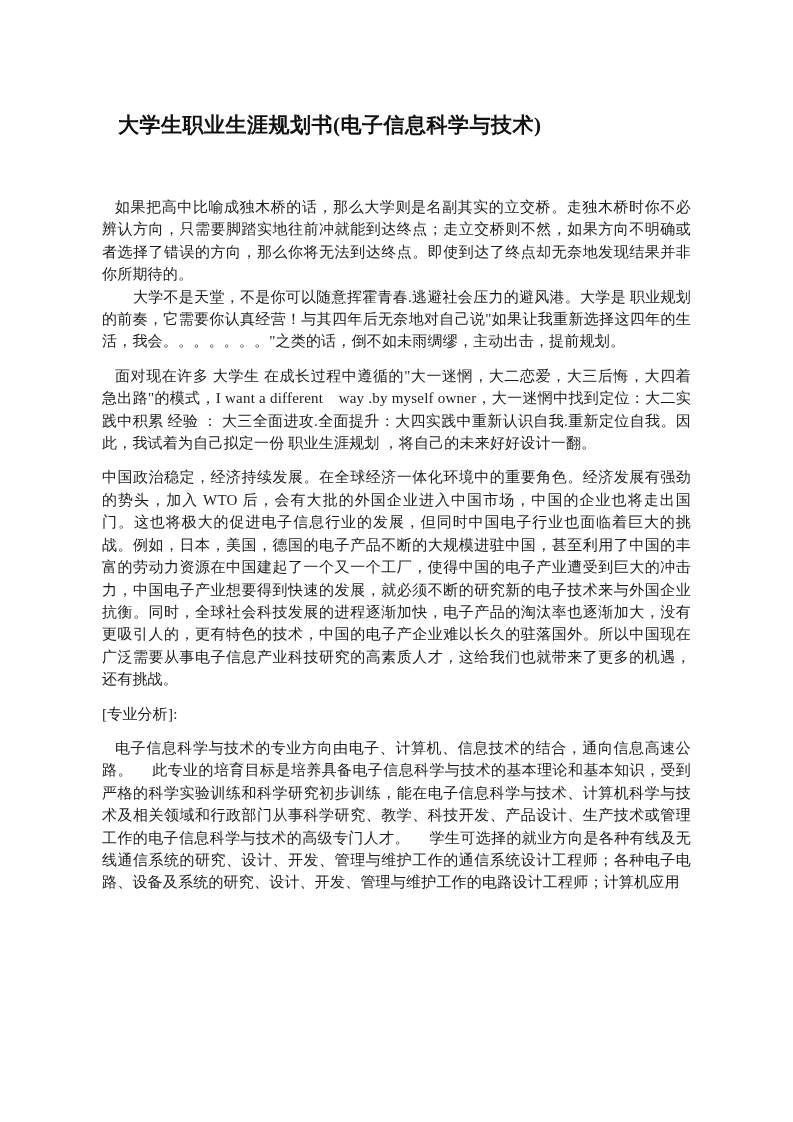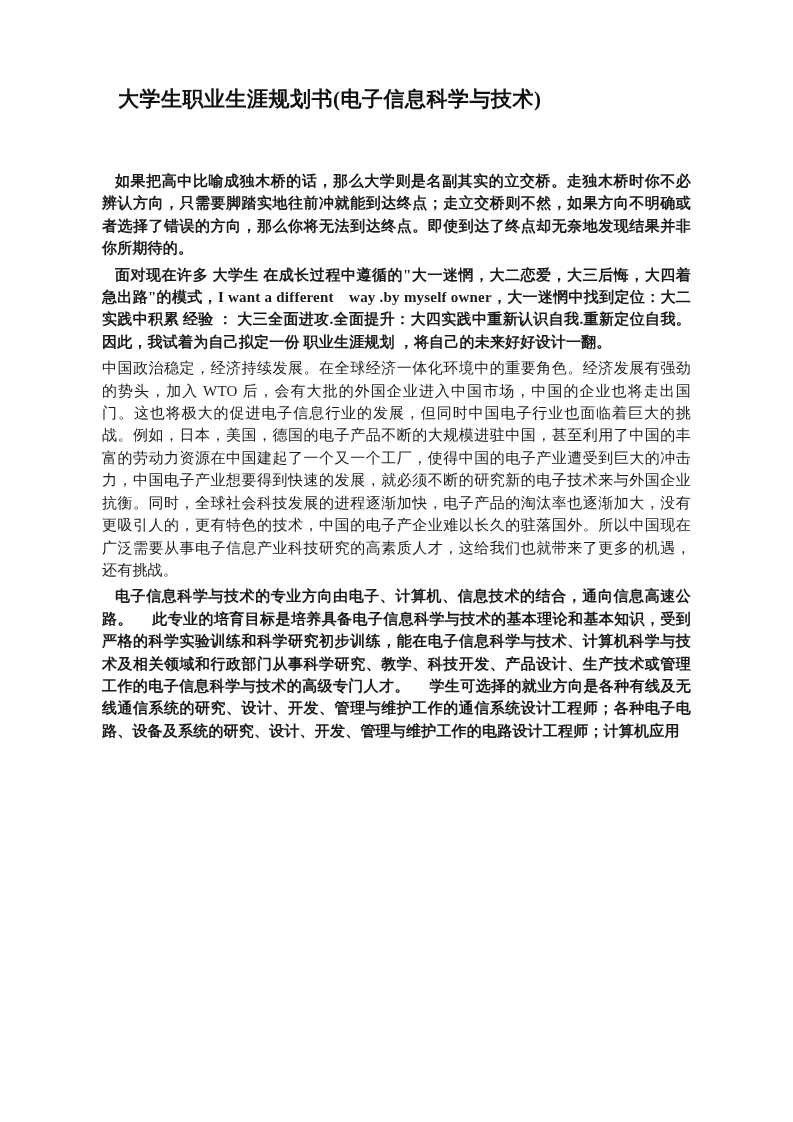--- a/index.html
+++ b/index.html
@@ -12,57 +12,59 @@
     width: 793px;
     height: 1122px;
     background: #ffffff;
     overflow: hidden;
     font-family: "Liberation Serif", "DejaVu Serif", serif;
     color: #1c1c1c;
   }
   .content {
     position: absolute;
     left: 102px;
-    top: 84px;
+    top: 110px;
     width: 589px;
   }
   .doc-title {
     margin: 0 0 56px 16px;
     font-size: 21px;
     line-height: 30px;
     font-weight: bold;
     color: #111111;
     letter-spacing: 0.5px;
   }
   p.para {
     margin: 0;
     font-size: 15px;
     line-height: 22.4px;
     text-align: justify;
     letter-spacing: 0.2px;
     word-break: break-all;
   }
-  p.para.gap { margin-top: 4px; }
-  .indent1 { text-indent: 13px; font-weight: bold; }
+  p.para.gap { margin-top: 12px; }
+  .indent1 { text-indent: 13px; }
   .indent2 { text-indent: 31px; }
 </style>
 </head>
 <body>
 
 <div class="page">
   <div class="content">
 
     <h1 class="doc-title">大学生职业生涯规划书(电子信息科学与技术)</h1>
 
     <p class="para indent1">如果把高中比喻成独木桥的话，那么大学则是名副其实的立交桥。走独木桥时你不必辨认方向，只需要脚踏实地往前冲就能到达终点；走立交桥则不然，如果方向不明确或者选择了错误的方向，那么你将无法到达终点。即使到达了终点却无奈地发现结果并非你所期待的。</p>
 
+    <p class="para indent2">大学不是天堂，不是你可以随意挥霍青春.逃避社会压力的避风港。大学是 职业规划 的前奏，它需要你认真经营！与其四年后无奈地对自己说"如果让我重新选择这四年的生活，我会。。。。。。。"之类的话，倒不如未雨绸缪，主动出击，提前规划。</p>
 
     <p class="para indent1 gap">面对现在许多 大学生 在成长过程中遵循的"大一迷惘，大二恋爱，大三后悔，大四着急出路"的模式，I want a different　way .by myself owner，大一迷惘中找到定位：大二实践中积累 经验 ： 大三全面进攻.全面提升：大四实践中重新认识自我.重新定位自我。因此，我试着为自己拟定一份 职业生涯规划 ，将自己的未来好好设计一翻。</p>
 
 
 
     <p class="para gap">中国政治稳定，经济持续发展。在全球经济一体化环境中的重要角色。经济发展有强劲的势头，加入 WTO 后，会有大批的外国企业进入中国市场，中国的企业也将走出国门。这也将极大的促进电子信息行业的发展，但同时中国电子行业也面临着巨大的挑战。例如，日本，美国，德国的电子产品不断的大规模进驻中国，甚至利用了中国的丰富的劳动力资源在中国建起了一个又一个工厂，使得中国的电子产业遭受到巨大的冲击力，中国电子产业想要得到快速的发展，就必须不断的研究新的电子技术来与外国企业抗衡。同时，全球社会科技发展的进程逐渐加快，电子产品的淘汰率也逐渐加大，没有更吸引人的，更有特色的技术，中国的电子产企业难以长久的驻落国外。所以中国现在广泛需要从事电子信息产业科技研究的高素质人才，这给我们也就带来了更多的机遇，还有挑战。</p>
 
+    <p class="para gap">[专业分析]:</p>
 
     <p class="para indent1 gap">电子信息科学与技术的专业方向由电子、计算机、信息技术的结合，通向信息高速公路。　 此专业的培育目标是培养具备电子信息科学与技术的基本理论和基本知识，受到严格的科学实验训练和科学研究初步训练，能在电子信息科学与技术、计算机科学与技术及相关领域和行政部门从事科学研究、教学、科技开发、产品设计、生产技术或管理工作的电子信息科学与技术的高级专门人才。　 学生可选择的就业方向是各种有线及无线通信系统的研究、设计、开发、管理与维护工作的通信系统设计工程师；各种电子电路、设备及系统的研究、设计、开发、管理与维护工作的电路设计工程师；计算机应用</p>
 
   </div>
 </div>
 
 </body></html>

